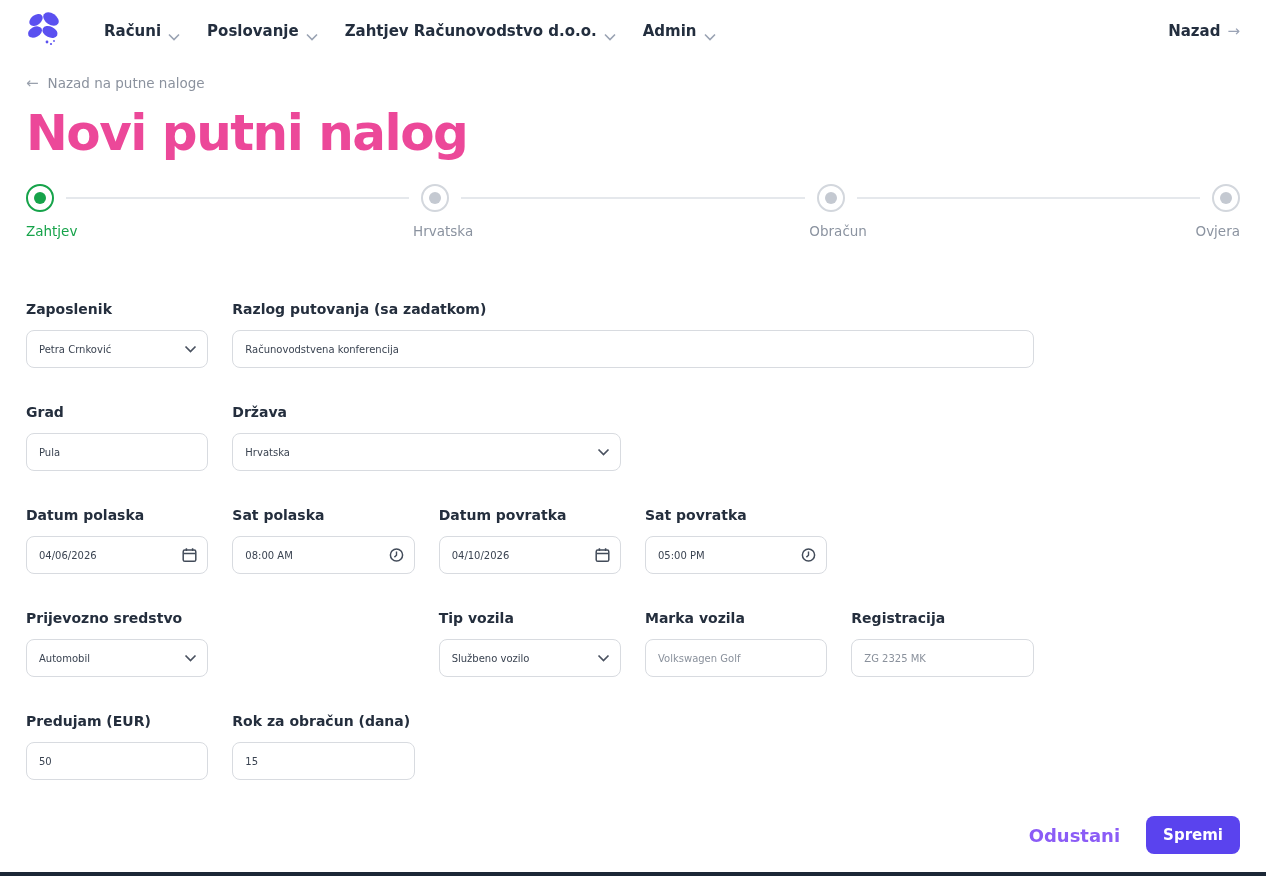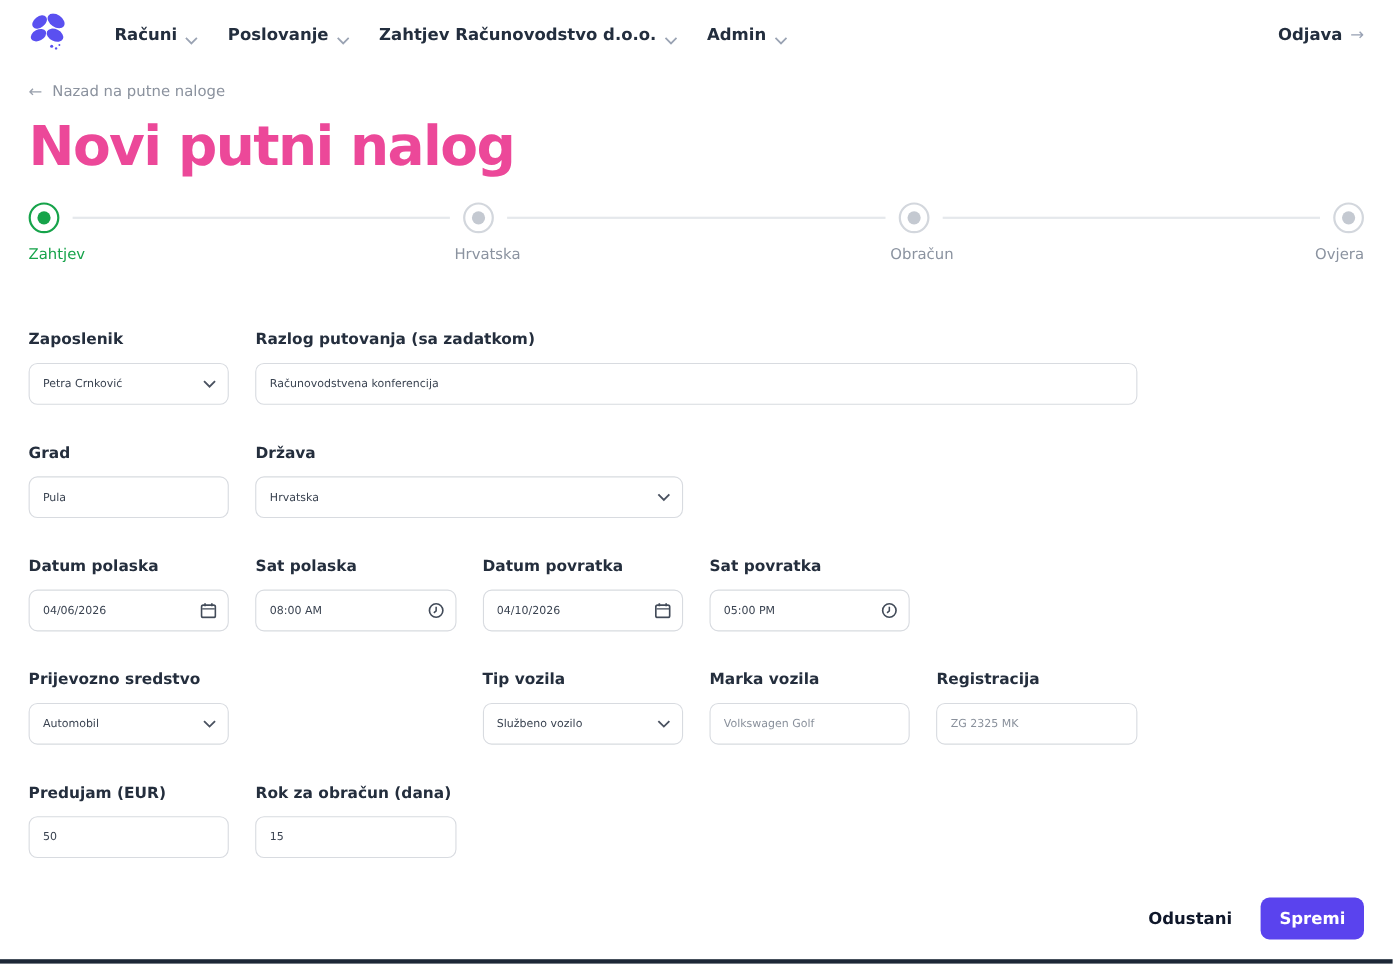--- a/index.html
+++ b/index.html
@@ -53,21 +53,21 @@
   .control.has-icon input { padding-right:34px; }
   .control .icon { position:absolute; right:11px; top:50%; transform:translateY(-50%);
     display:flex; align-items:center; justify-content:center; }
   .select input { cursor:pointer; }
   .c1 { grid-column:span 1; } .c2 { grid-column:span 2; } .c4 { grid-column:span 4; }
   .gc1 { grid-column-start:1; } .gc3 { grid-column-start:3; }
 
   
   .actions { margin-top:36px; display:flex; justify-content:flex-end; align-items:center;
     gap:26px; padding-right:0; }
-  .btn-cancel { background:none; border:none; font-size:15px; font-weight:700; color:#0f172a;
+  .btn-cancel { background:none; border:none; font-size:18px; font-weight:700; color:#8b5cf6;
     cursor:pointer; font-family:inherit; }
   .btn-save { background:#5a43ee; color:#ffffff; border:none; border-radius:8px;
     font-size:15px; font-weight:700; padding:10px 17px; cursor:pointer; font-family:inherit; }
 
   .bottom-bar { position:fixed; left:0; bottom:0; width:100%; height:4px; background:#1c2736; }
 </style>
 </head>
 <body>
 
 <header class="topnav">
@@ -112,21 +112,21 @@
     <span class="nav-item">
       <span>Admin</span>
       <span class="chev">
         <svg width="12" height="8" viewBox="0 0 12 8">
             <polyline points="1,1.5 6,6.5 11,1.5" fill="none" stroke="#9aa3b3" stroke-width="1.6"></polyline>
           </svg>
       </span>
     </span>
   </nav>
   <span class="logout">
-    <span>Odjava</span>
+    <span>Nazad</span>
     <span class="arr">→</span>
   </span>
 </header>
 
 <div class="container">
 
   <div class="backlink">
     <span class="arr">←</span>
     <span>Nazad na putne naloge</span>
   </div>

